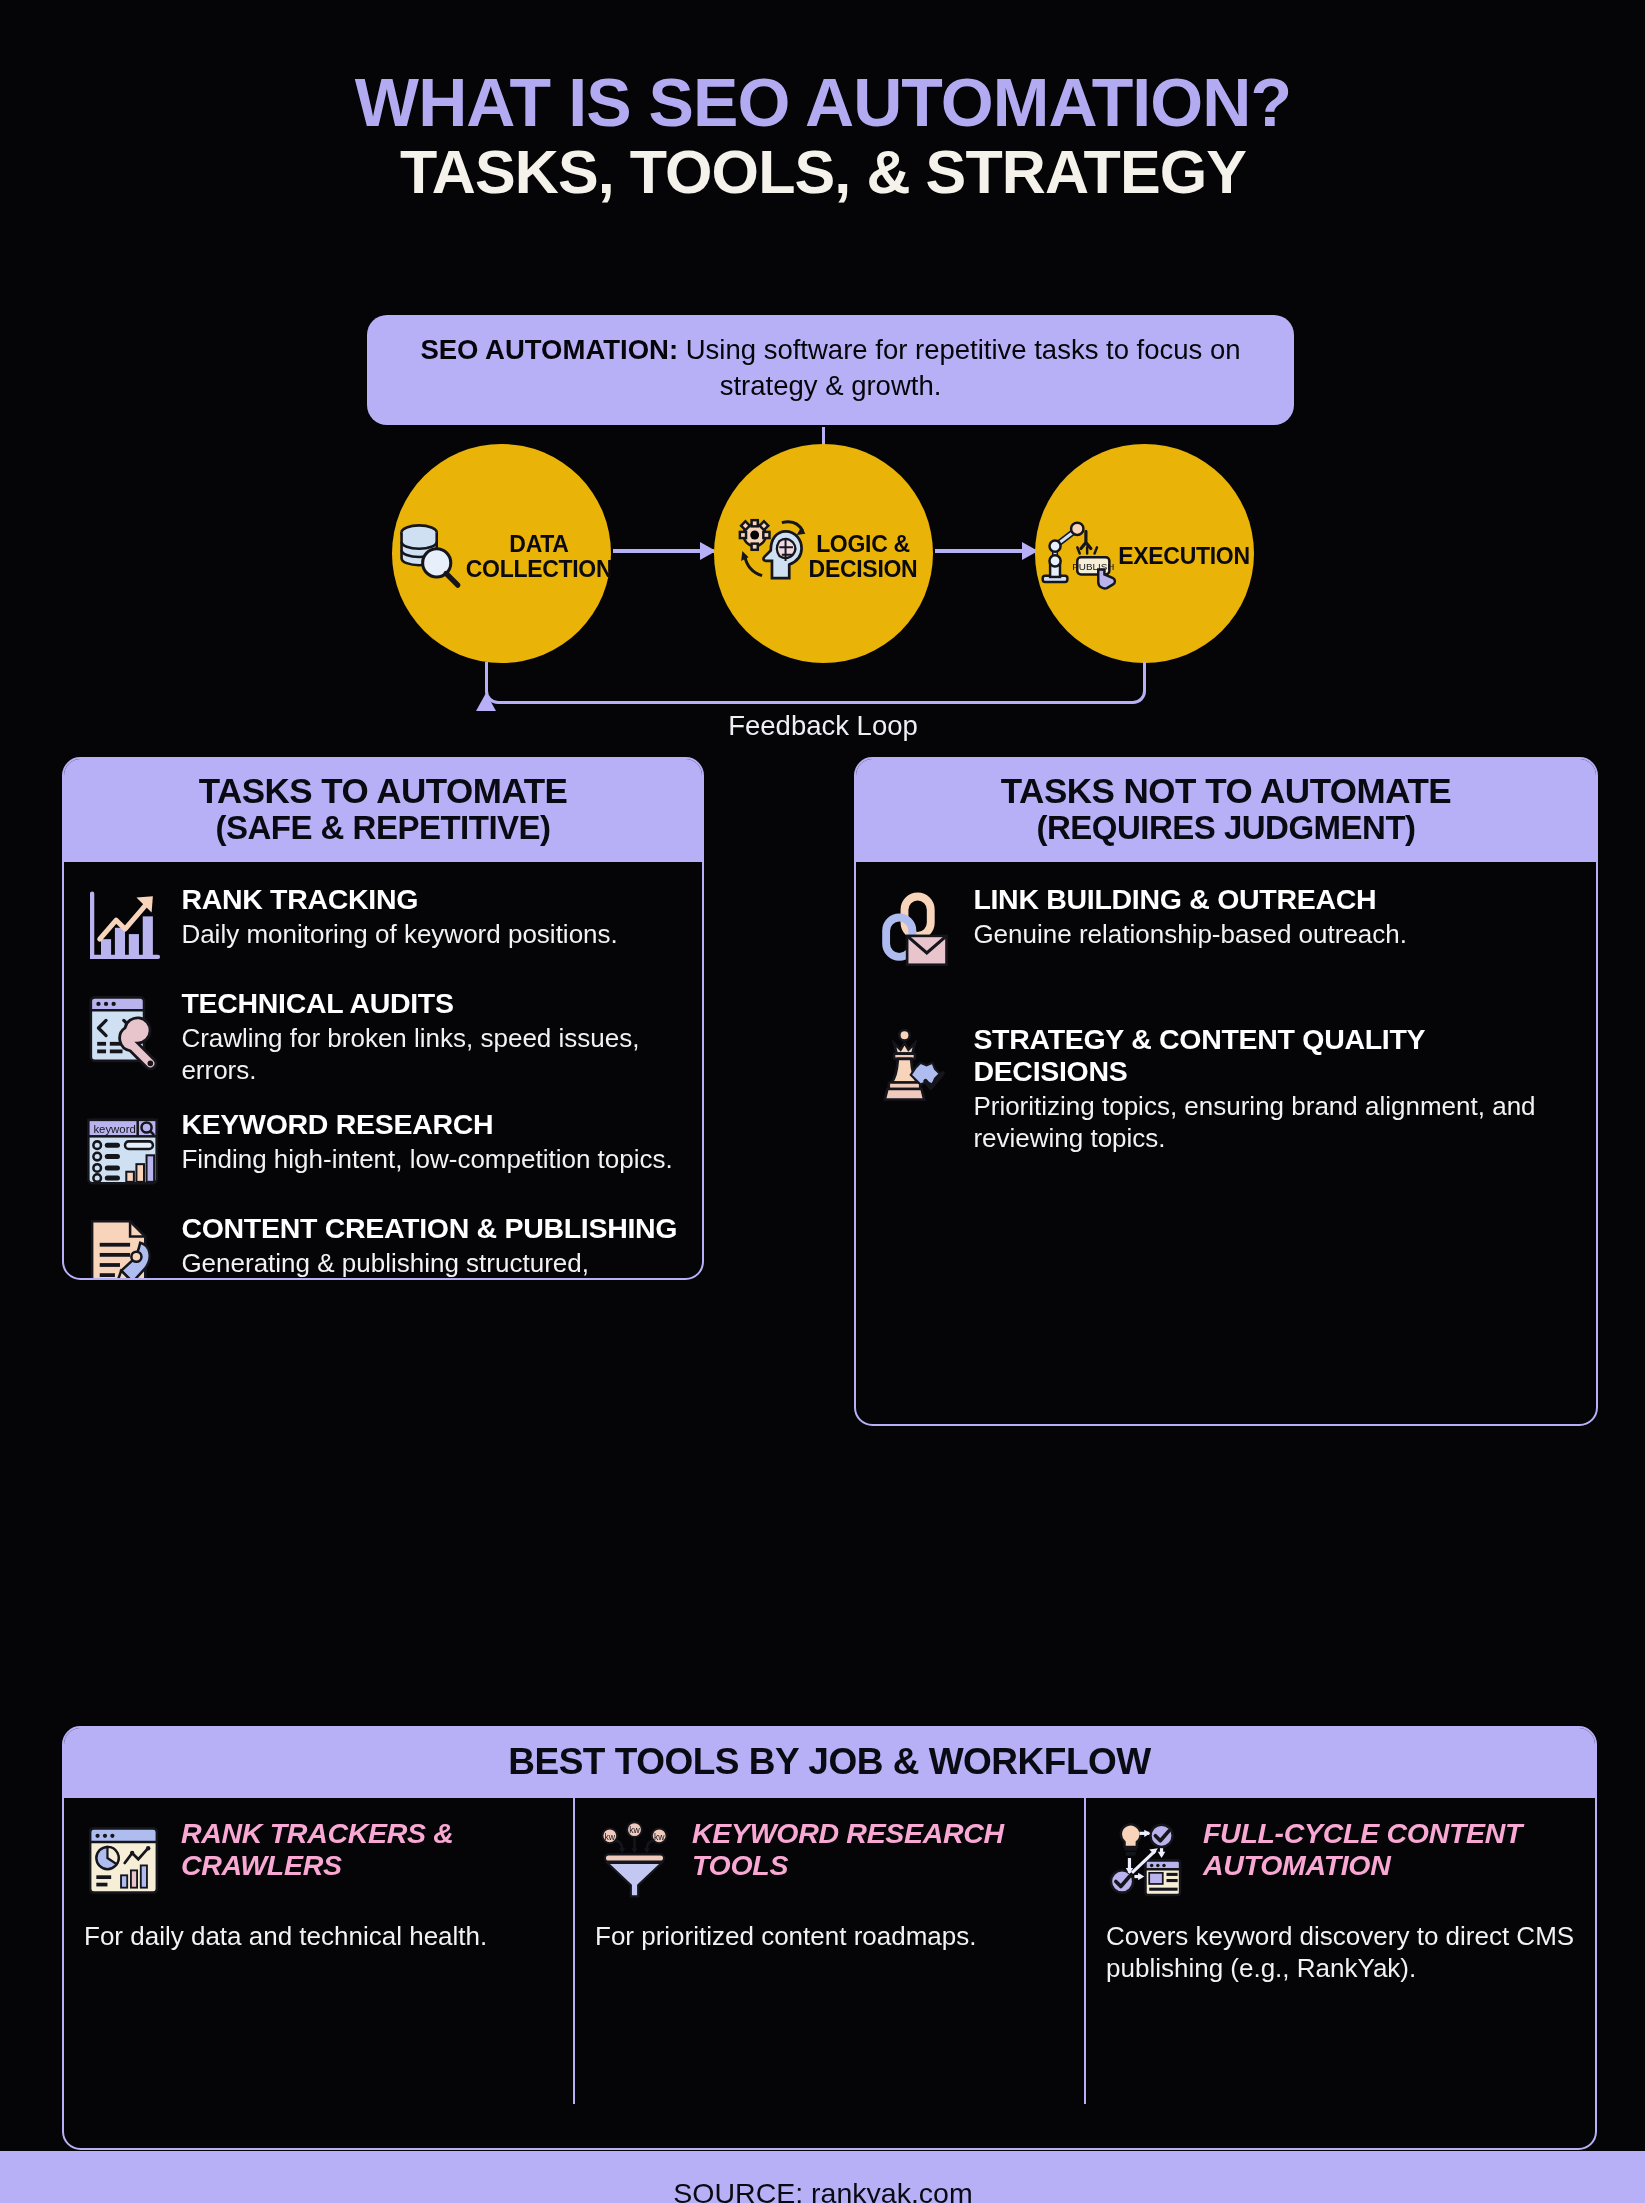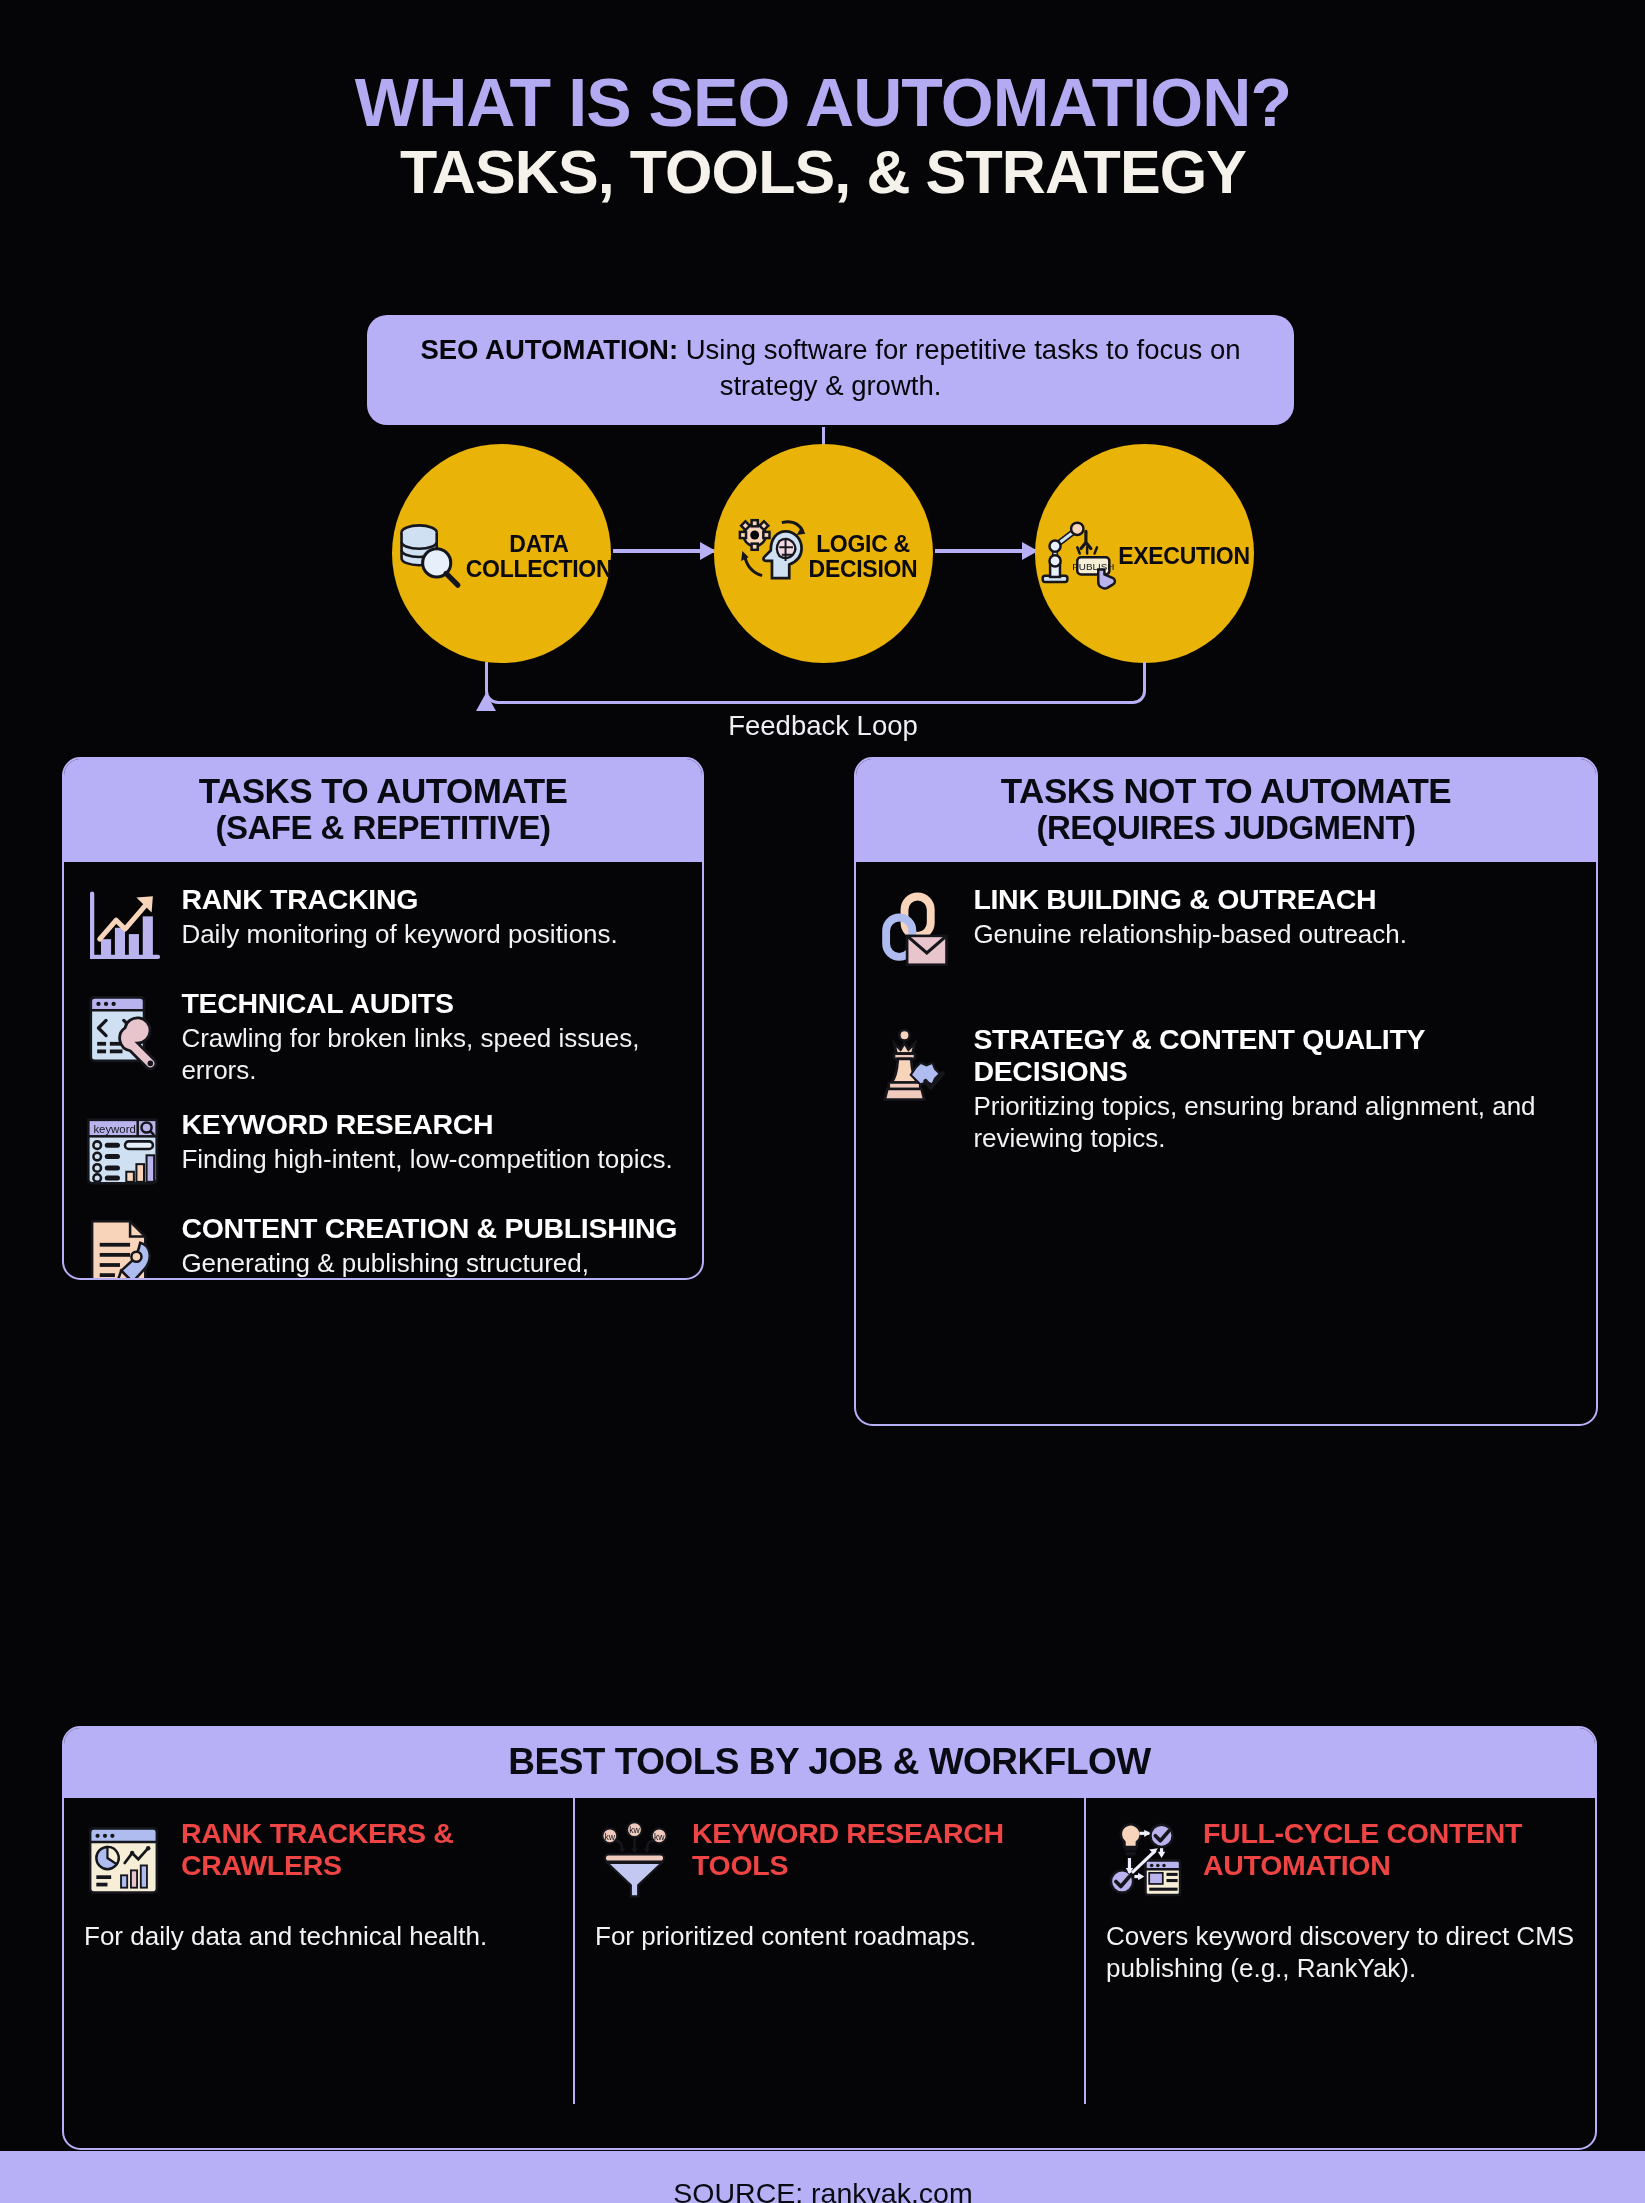--- a/index.html
+++ b/index.html
@@ -222,25 +222,26 @@
   .tool-col {
     flex: 1 1 0;
     padding: 20px 20px 9.2px 20px;
     border-right: 2.8px solid #b7b0f6;
   }
   .tool-col:last-child { border-right: none; }
   .tool-head { display: flex; gap: 13px; align-items: flex-start; }
   .tool-icon { flex: 0 0 auto; width: 84px; padding-top: 3.7px; }
   .tool-title {
     flex: 1 1 auto;
-    color: #ef4444;
+    color: #f9a8d4;
     font-size: 28.5px;
     font-weight: bold;
     line-height: 1.12;
     letter-spacing: -0.3px;
+    font-style: italic;
   }
   .tool-desc {
     color: #f2f2f4;
     font-size: 26px;
     line-height: 1.24;
     margin-top: 16.5px;
   }
 
   
   .footer {

